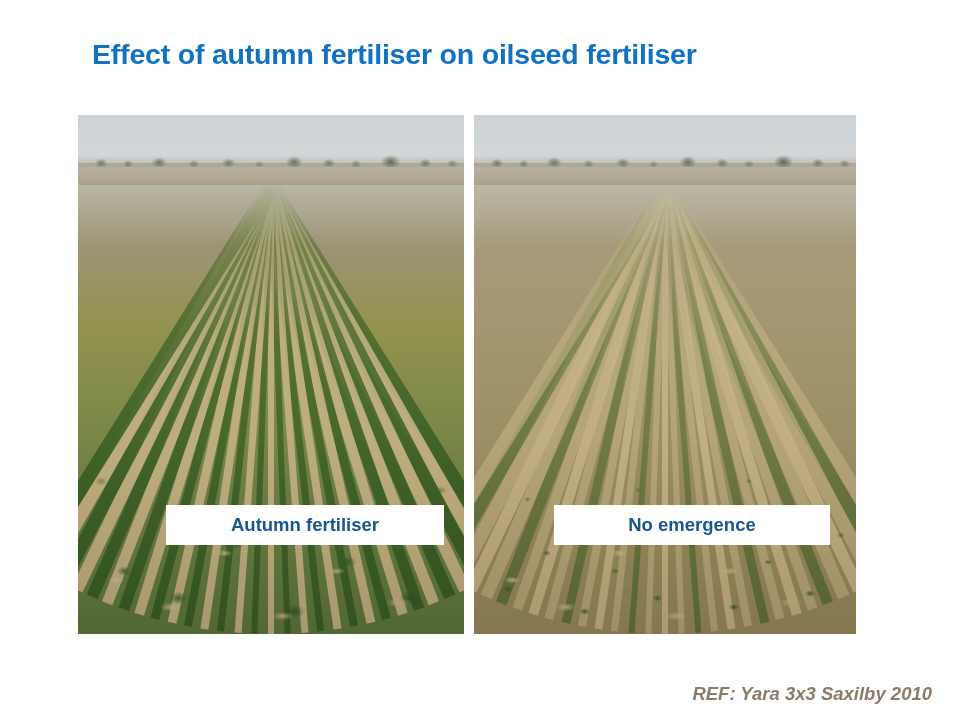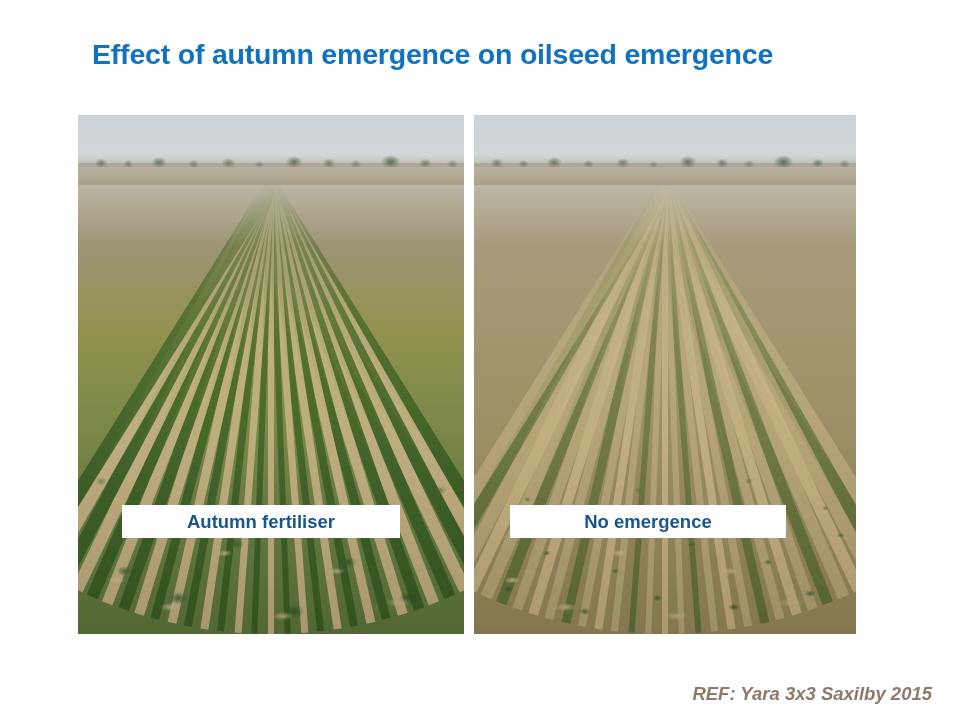--- a/index.html
+++ b/index.html
@@ -194,29 +194,30 @@
   
   .haze {
     position: absolute;
     left: 0; right: 0; top: 0; height: 60px;
     background: linear-gradient(to bottom, rgba(205,205,198,0.55) 0%, rgba(205,205,198,0) 100%);
   }
 
   
   .caption-box {
     position: absolute;
-    height: 33px;
+    height: 40px;
     background: #ffffff;
     display: flex;
     align-items: center;
     justify-content: center;
     font-size: 18.5px;
     font-weight: bold;
     color: #17568f;
     white-space: nowrap;
+    margin-left: 44px;
   }
   #caption-left  { left: 122px; top: 505px; width: 278px; }
   #caption-right { left: 510px; top: 505px; width: 276px; }
 
   
   #reference {
     position: absolute;
     left: 0;
     top: 683px;
     width: 932px;
@@ -224,21 +225,21 @@
     font-size: 18.5px;
     font-weight: bold;
     font-style: italic;
     color: #8b7b6b;
     white-space: nowrap;
   }
 </style>
 </head>
 <body>
 
-<div id="slide-title">Effect of autumn emergence on oilseed emergence</div>
+<div id="slide-title">Effect of autumn fertiliser on oilseed fertiliser</div>
 
 <div class="photo-panel" id="photo-left">
   <div class="photo-inner">
     <div class="sky"></div>
     <div class="treeline"></div>
     <div class="farfield"></div>
     <div class="field">
       <div class="field-base"></div>
       <div class="rows" id="rows-left">
           <div class="row green" style="width: 2.6%; left: 48.7%; transform: rotate(-32deg);"></div>
@@ -326,13 +327,13 @@
       <div class="fg-shade"></div>
       <div class="haze"></div>
     </div>
   </div>
 </div>
 
 <div class="caption-box" id="caption-left">Autumn fertiliser</div>
 
 <div class="caption-box" id="caption-right">No emergence</div>
 
-<div id="reference">REF:  Yara 3x3 Saxilby 2015</div>
+<div id="reference">REF:  Yara 3x3 Saxilby 2010</div>
 
 </body></html>

